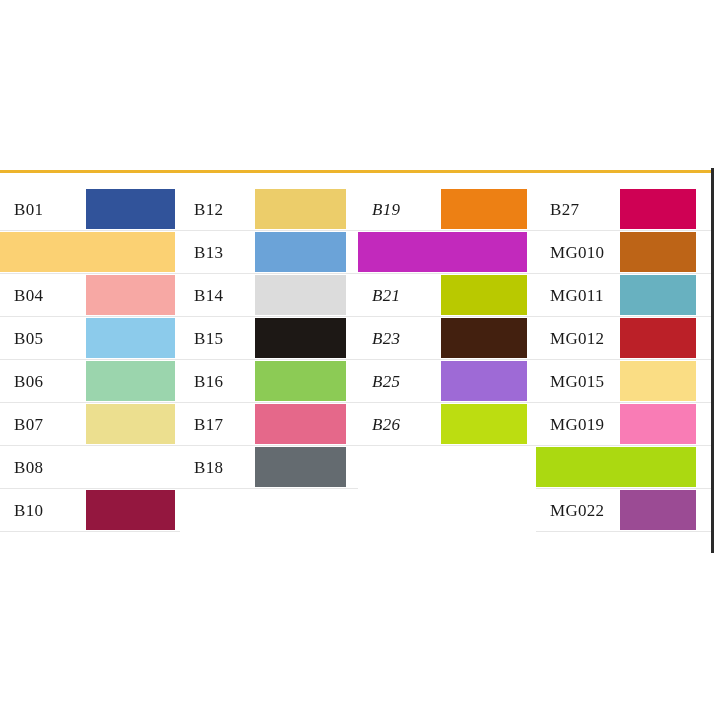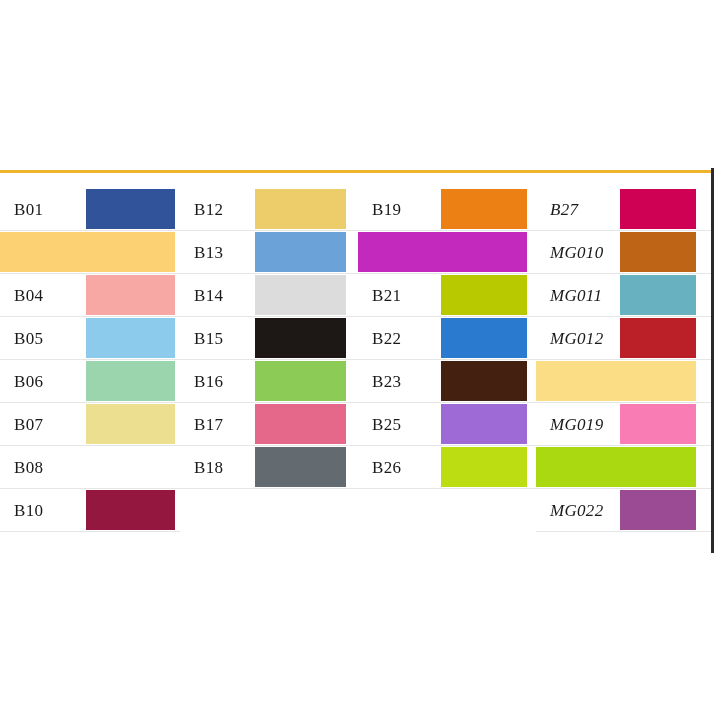--- a/index.html
+++ b/index.html
@@ -83,22 +83,22 @@
     line-height: 1;
     color: #1a1a1a;
     letter-spacing: 0.3px;
     padding-left: 14px;
     box-sizing: border-box;
     white-space: nowrap;
     -webkit-font-smoothing: antialiased;
   }
   .col-0 .row-label { flex-basis: 86px; }
   .col-1 .row-label { flex-basis: 75px; }
-  .col-2 .row-label { flex-basis: 83px; }
-  .col-3 .row-label { flex-basis: 84px; font-style: italic; }
+  .col-2 .row-label { flex-basis: 83px; font-style: italic; }
+  .col-3 .row-label { flex-basis: 84px; }
 
   .row-swatch {
     flex: 1 1 auto;
     align-self: stretch;
     margin: 1px 4px 1px 0;
     box-sizing: border-box;
   }
   .col-0 .row-swatch { margin-right: 5px; }
   .col-1 .row-swatch { margin-right: 12px; }
   .col-2 .row-swatch { margin-right: 9px; }
@@ -188,24 +188,20 @@
         <div class="row-swatch" style="background: rgb(237, 128, 20);"></div>
       </div>
       <div class="swatch-row">
         <div class="row-swatch" style="background: rgb(194, 41, 188);"></div>
       </div>
       <div class="swatch-row">
         <div class="row-label">B21</div>
         <div class="row-swatch" style="background: rgb(185, 201, 0);"></div>
       </div>
       <div class="swatch-row">
-        <div class="row-label">B22</div>
-        <div class="row-swatch" style="background: rgb(42, 123, 208);"></div>
-      </div>
-      <div class="swatch-row">
         <div class="row-label">B23</div>
         <div class="row-swatch" style="background: rgb(67, 32, 15);"></div>
       </div>
       <div class="swatch-row">
         <div class="row-label">B25</div>
         <div class="row-swatch" style="background: rgb(158, 106, 214);"></div>
       </div>
       <div class="swatch-row">
         <div class="row-label">B26</div>
         <div class="row-swatch" style="background: rgb(188, 221, 17);"></div>
@@ -223,20 +219,21 @@
       </div>
       <div class="swatch-row">
         <div class="row-label">MG011</div>
         <div class="row-swatch" style="background: rgb(104, 177, 192);"></div>
       </div>
       <div class="swatch-row">
         <div class="row-label">MG012</div>
         <div class="row-swatch" style="background: rgb(187, 32, 40);"></div>
       </div>
       <div class="swatch-row">
+        <div class="row-label">MG015</div>
         <div class="row-swatch" style="background: rgb(250, 221, 132);"></div>
       </div>
       <div class="swatch-row">
         <div class="row-label">MG019</div>
         <div class="row-swatch" style="background: rgb(249, 124, 181);"></div>
       </div>
       <div class="swatch-row">
         <div class="row-swatch" style="background: rgb(171, 217, 17);"></div>
       </div>
       <div class="swatch-row">

